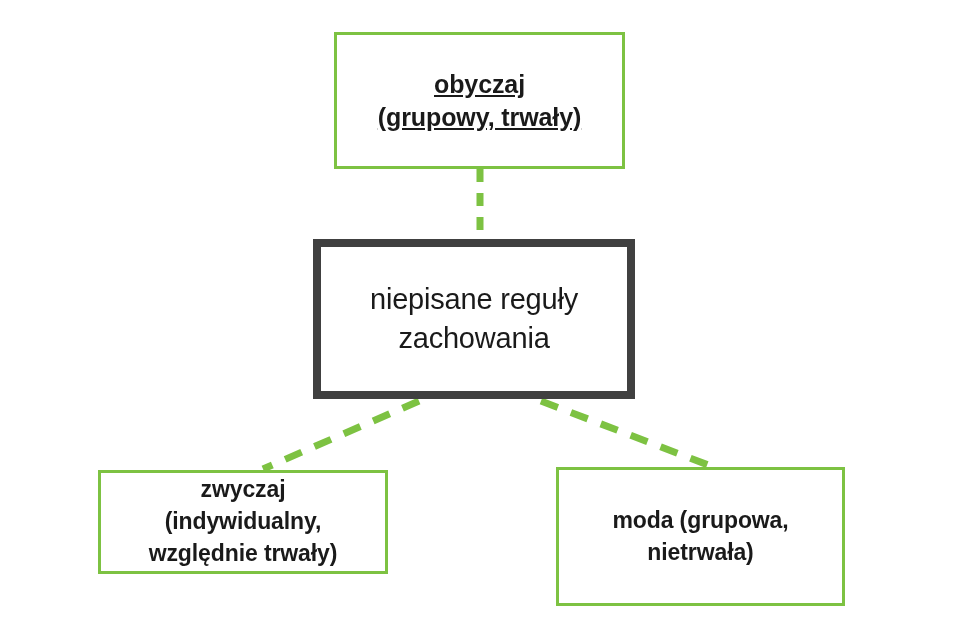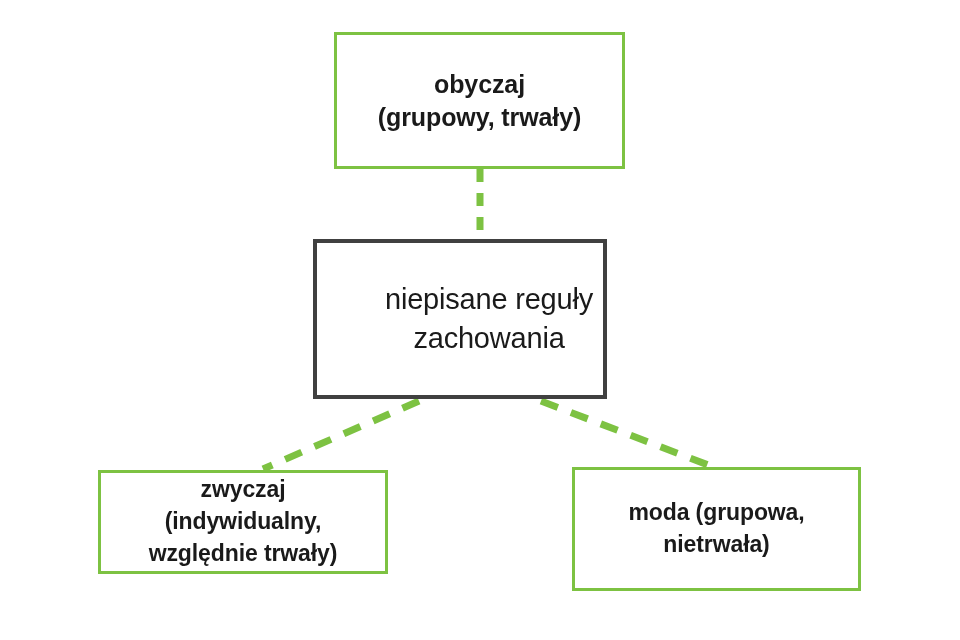--- a/index.html
+++ b/index.html
@@ -40,36 +40,36 @@
     padding: 0 10px;
   }
 
   
   #node-obyczaj {
     left: 334px;
     top: 32px;
     width: 291px;
     height: 137px;
     border: 3px solid #7DC242;
+    text-decoration: underline;
   }
   #node-obyczaj .label {
     font-size: 25px;
     font-weight: 600;
     line-height: 1.32;
     letter-spacing: -0.1px;
   }
 
   
   #node-reguly {
     left: 313px;
     top: 239px;
-    width: 294px;
+    width: 322px;
     height: 160px;
-    border: 4px solid #404040;
-    justify-content: flex-end;
+    border: 8px solid #404040;
   }
   #node-reguly .label {
     font-size: 29px;
     font-weight: 400;
     line-height: 1.35;
     letter-spacing: -0.2px;
   }
 
   
   #node-zwyczaj {
@@ -81,24 +81,24 @@
   }
   #node-zwyczaj .label {
     font-size: 23px;
     font-weight: 600;
     line-height: 1.38;
     letter-spacing: -0.1px;
   }
 
   
   #node-moda {
-    left: 572px;
+    left: 556px;
     top: 467px;
     width: 289px;
-    height: 124px;
+    height: 139px;
     border: 3px solid #7DC242;
   }
   #node-moda .label {
     font-size: 23px;
     font-weight: 600;
     line-height: 1.38;
     letter-spacing: -0.1px;
   }
 </style>
 </head>

